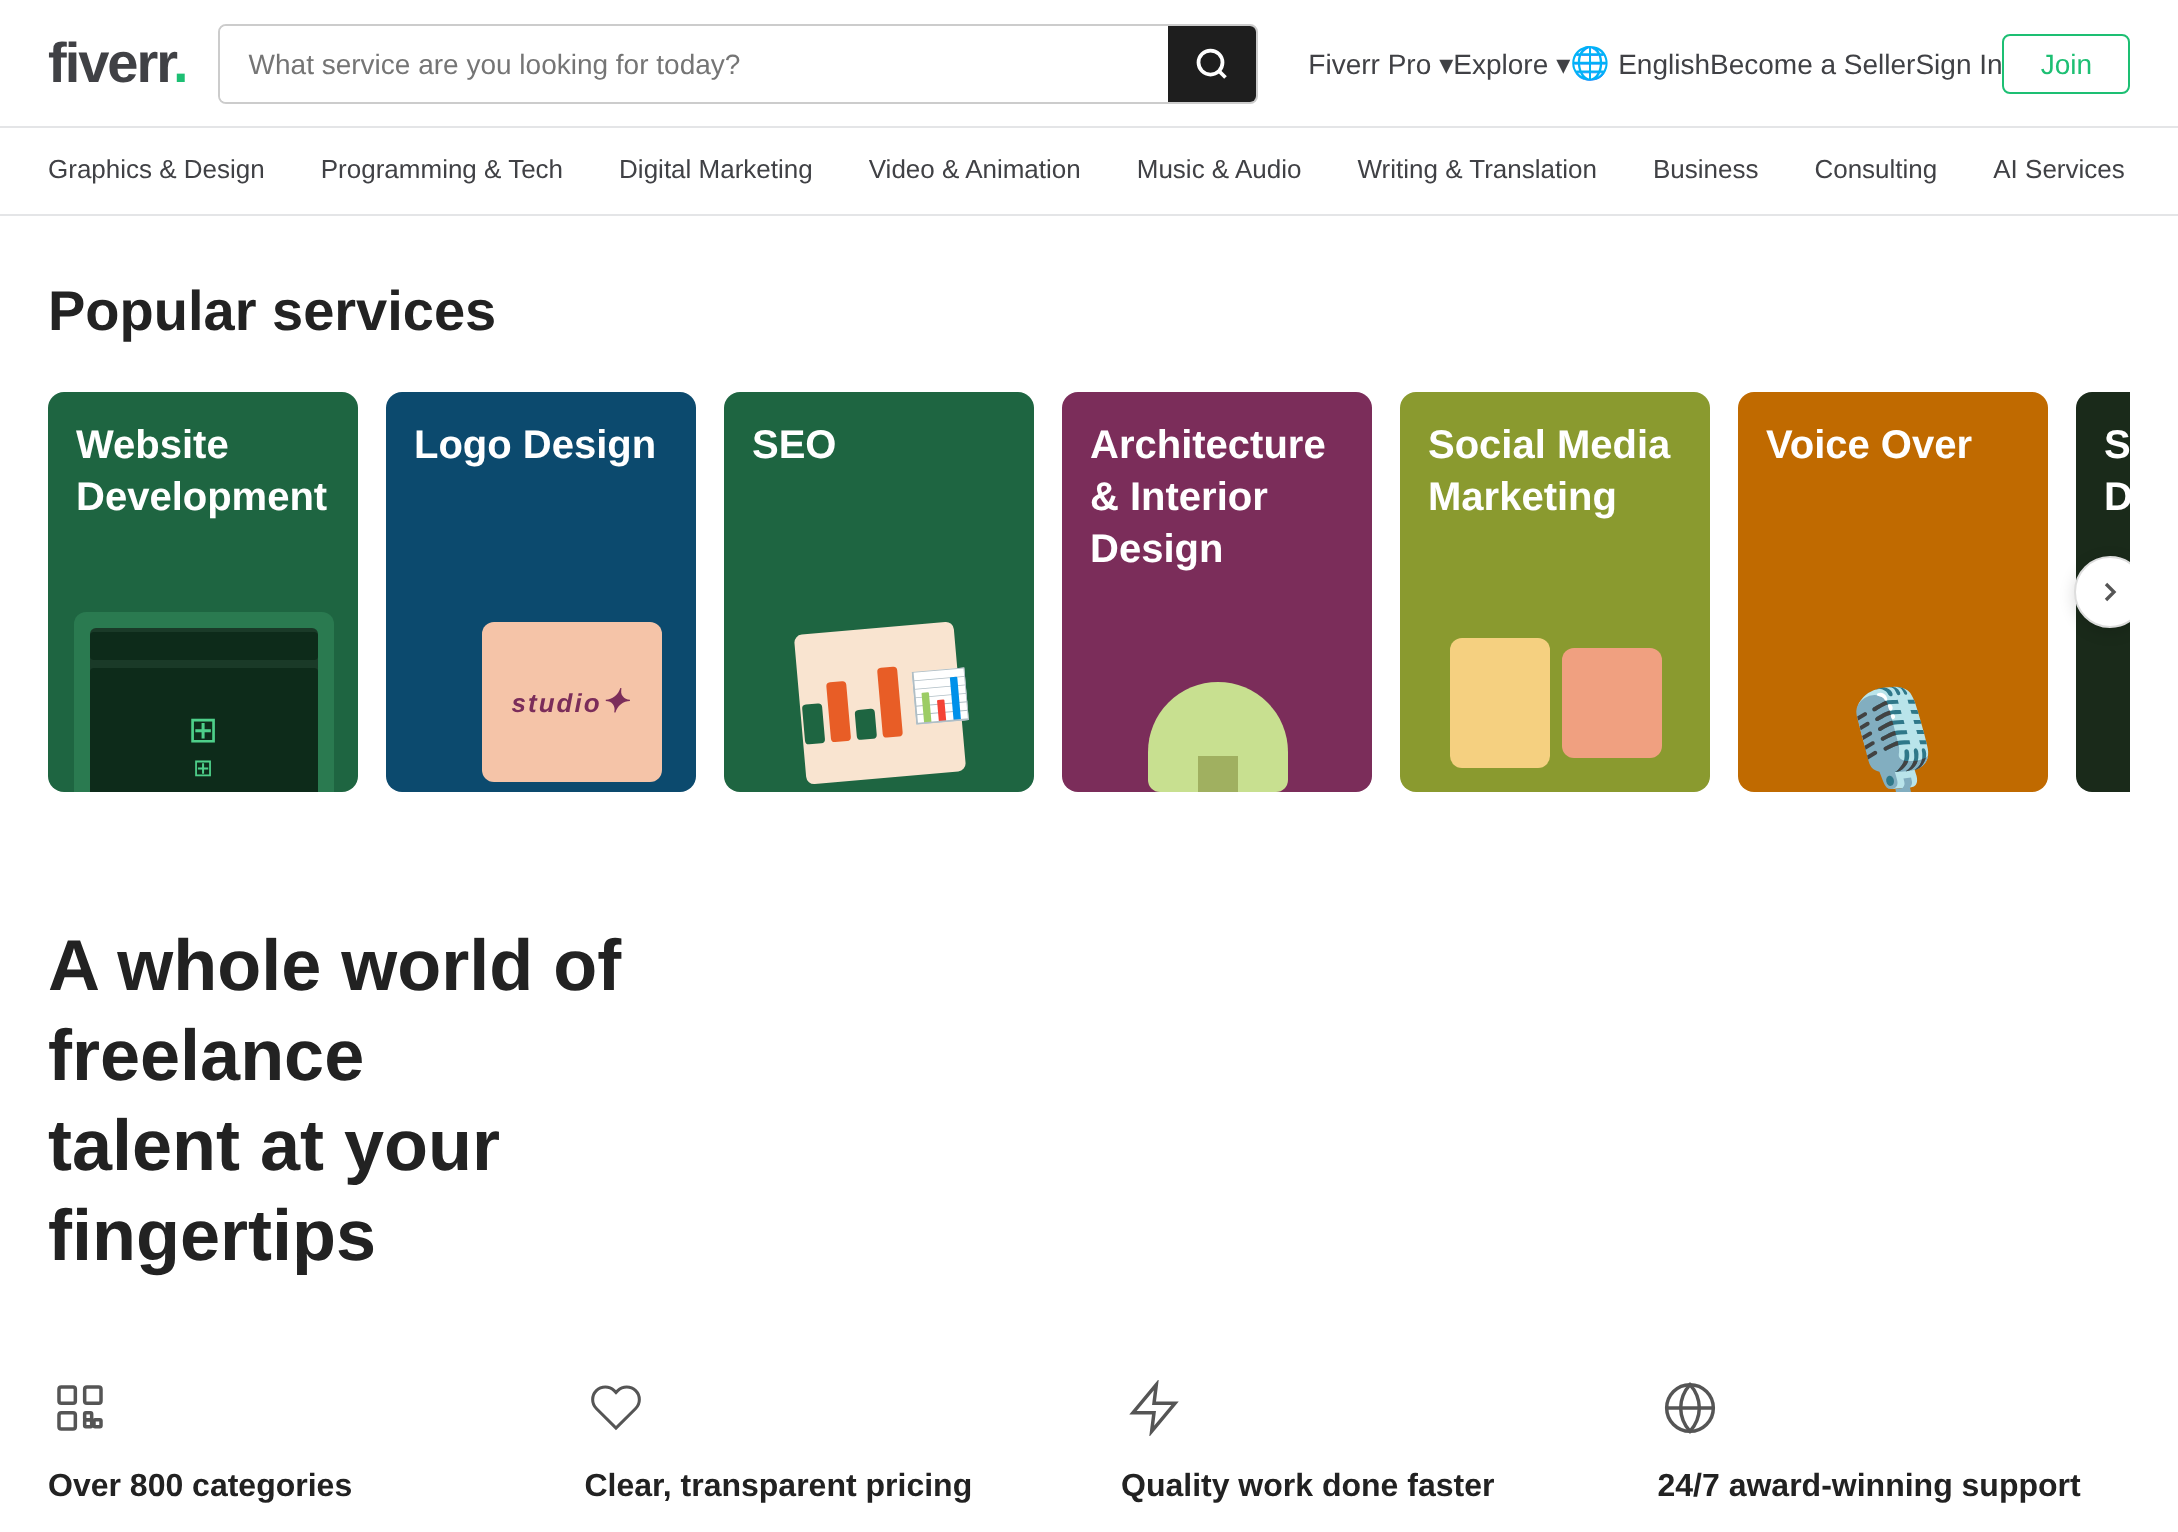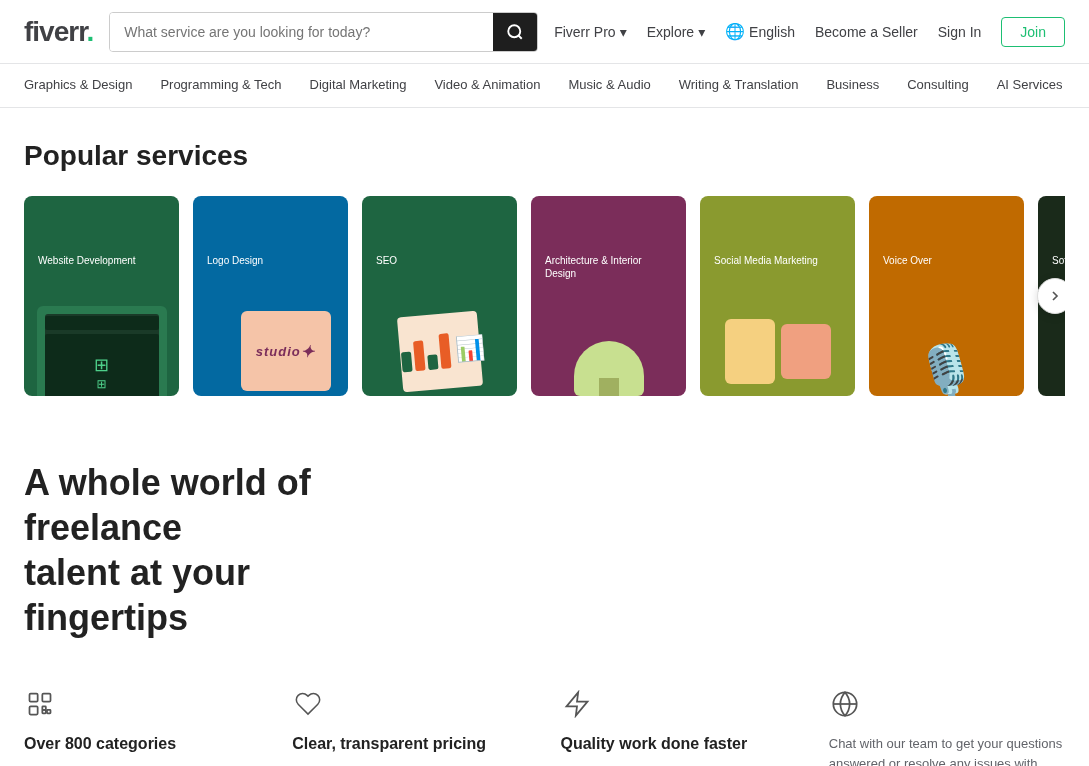--- a/index.html
+++ b/index.html
@@ -45,21 +45,20 @@
       width: 44px;
       cursor: pointer;
       display: flex;
       align-items: center;
       justify-content: center;
     }
     .search-btn svg { color: #fff; }
     .nav-links {
       display: flex;
       align-items: center;
-      gap: 20px;
       margin-left: auto;
     }
     .nav-link {
       color: #404145;
       font-size: 14px;
       cursor: pointer;
       white-space: nowrap;
       display: flex;
       align-items: center;
       gap: 4px;
@@ -122,41 +121,40 @@
       width: 155px;
       height: 200px;
       border-radius: 8px;
       cursor: pointer;
       position: relative;
       overflow: hidden;
       display: flex;
       flex-direction: column;
     }
     .service-card-title {
-      font-size: 10px;
-      font-weight: 400;
+      font-size: 20px;
+      font-weight: 700;
       color: #fff;
       padding: 14px 14px 8px;
       line-height: 1.3;
       z-index: 2;
       position: relative;
-      margin-top: 44px;
     }
     .service-card-image {
       flex: 1;
       display: flex;
       align-items: flex-end;
       justify-content: center;
       overflow: hidden;
       position: relative;
     }
 
     
     .card-website { background: #1e6541; }
-    .card-logo { background: #0369a1; }
+    .card-logo { background: #0c4a6e; }
     .card-seo { background: #1e6541; }
     .card-architecture { background: #7b2d5a; }
     .card-social { background: #8a9a2f; }
     .card-voice { background: #c06a00; }
     .card-software { background: #1a2a1a; }
 
     
     .carousel-arrow {
       position: absolute;
       right: -8px;
@@ -523,19 +521,20 @@
       </div>
 
       <div class="feature-item">
         <div class="feature-icon icon-globe">
           <svg viewBox="0 0 24 24" fill="none" stroke="#555" stroke-width="1.5">
             <circle cx="12" cy="12" r="10"></circle>
             <line x1="2" y1="12" x2="22" y2="12"></line>
             <path d="M12 2a15.3 15.3 0 0 1 4 10 15.3 15.3 0 0 1-4 10 15.3 15.3 0 0 1-4-10 15.3 15.3 0 0 1 4-10z"></path>
           </svg>
         </div>
+        <div class="feature-title">24/7 award-winning support</div>
         <div class="feature-desc">Chat with our team to get your questions answered or resolve any issues with your orders.</div>
       </div>
 
     </div>
   </section>
 
 </main>
 
 </body></html>

